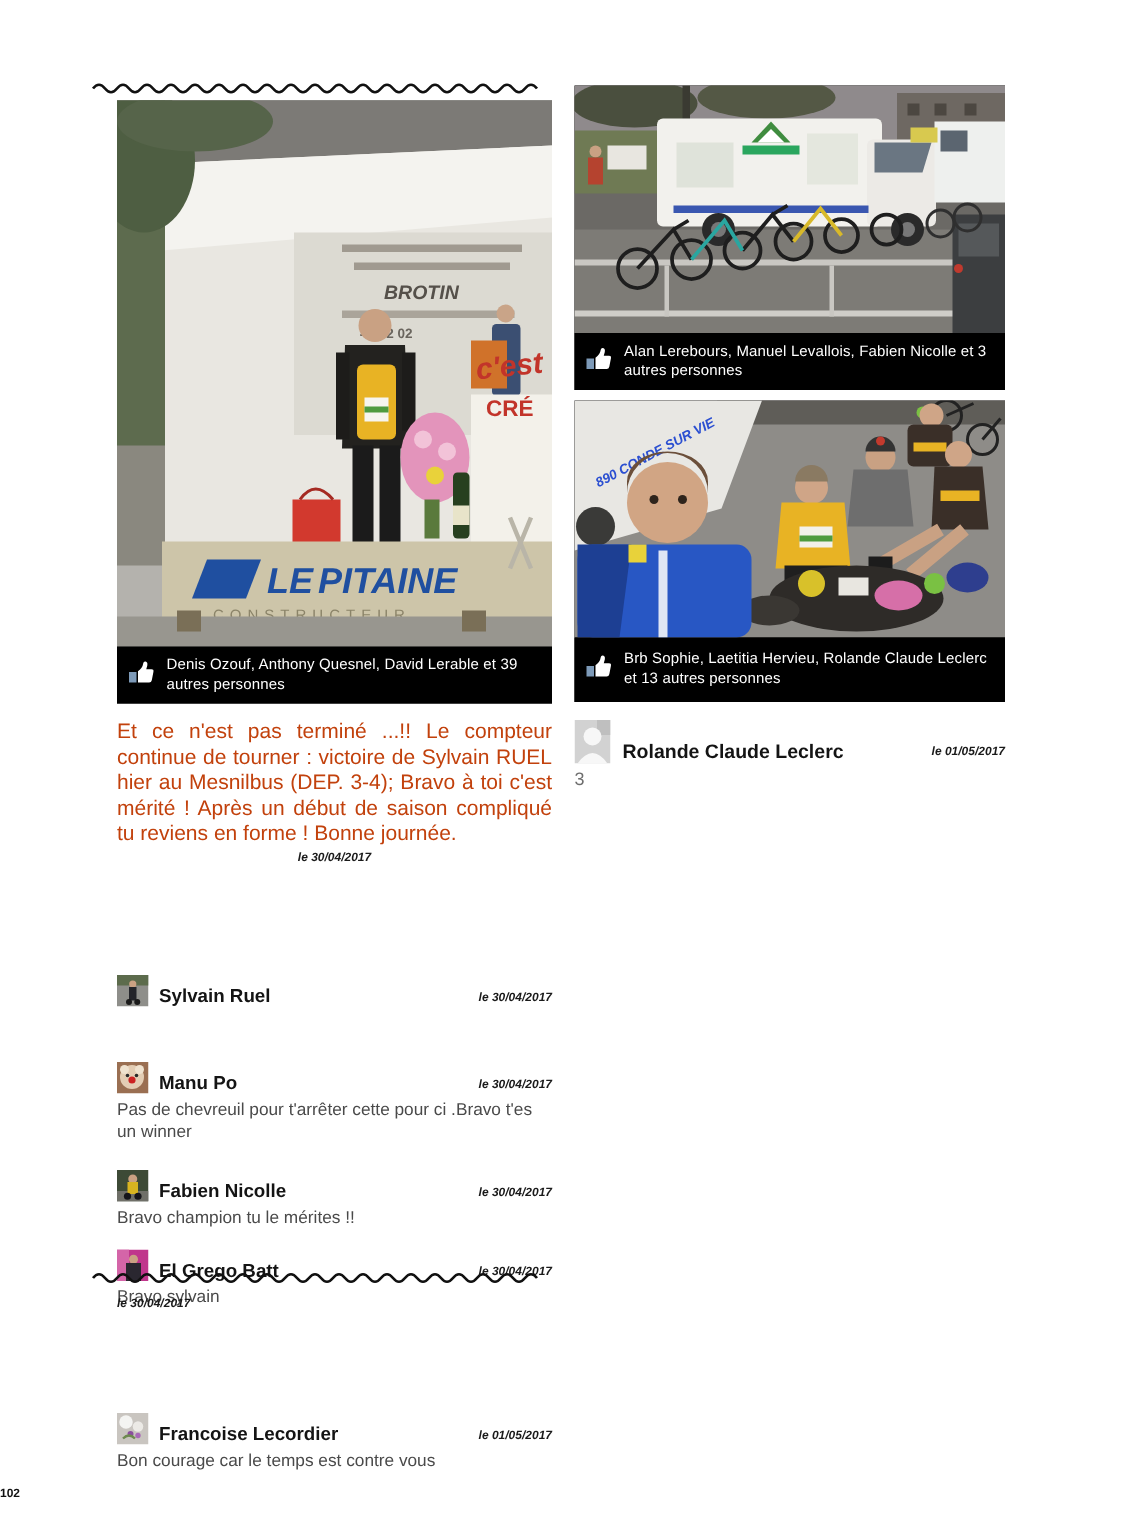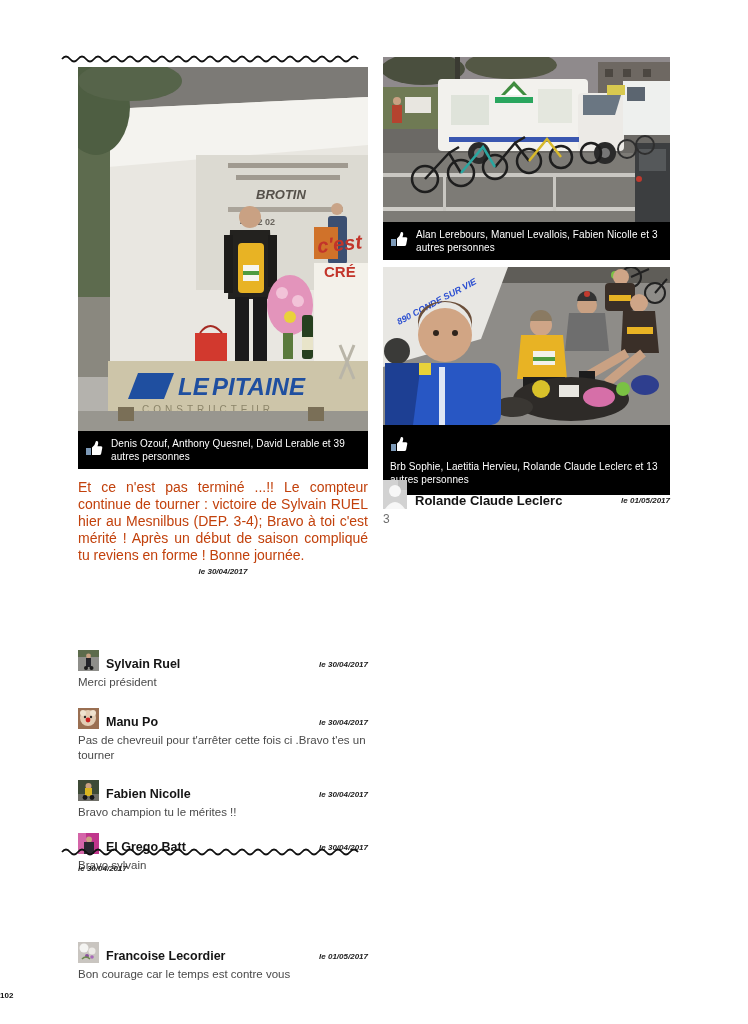--- a/index.html
+++ b/index.html
@@ -236,21 +236,21 @@
 
       <circle cx="62" cy="68" r="27" fill="#d1a584"></circle>
       <path d="M35,62 a27,27 0 0 1 54,0 l0,-8 a27,20 0 0 0 -54,0 z" fill="#6b4f3a"></path>
       <circle cx="53" cy="66" r="3" fill="#2e241c"></circle>
       <circle cx="72" cy="66" r="3" fill="#2e241c"></circle>
       <rect x="2" y="96" width="116" height="62" rx="10" fill="#2857c4"></rect>
       <polygon points="2,96 38,96 30,158 2,158" fill="#1d3f93"></polygon>
       <rect x="56" y="100" width="6" height="58" fill="#dfe6f4"></rect>
       <rect x="36" y="96" width="12" height="12" fill="#e8d23a"></rect>
     </svg>
-    <div class="caption" style="padding-top:8px;padding-bottom:9px;flex-direction:column;">
+    <div class="caption" style="padding-top:8px;padding-bottom:9px;">
       <svg class="thumb" width="18" height="16" viewBox="0 0 18 16">
         <rect x="1" y="8" width="5" height="7" fill="#7d9ab8"></rect>
         <path fill="#ffffff" d="M7,15 L7,7.5 Q10,5.5 10.5,2.2 Q10.7,0.8 12,1 Q13.6,1.3 13.2,3.6 L12.5,6.2 L16,6.2 Q17.6,6.2 17.3,7.8 L16.2,13.5 Q15.9,15 14.4,15 Z"></path>
       </svg>
       <span class="cap-text">Brb Sophie, Laetitia Hervieu, Rolande Claude Leclerc et 13 autres personnes</span>
     </div>
   </div>
 
   <div class="r-post" style="top:480px;">
     <div class="r-head">
@@ -275,38 +275,37 @@
         <rect width="21" height="21" fill="#8e8e8a"></rect>
         <rect x="0" y="0" width="21" height="7" fill="#5c6b4c"></rect>
         <circle cx="10.5" cy="6" r="2.4" fill="#caa183"></circle>
         <rect x="8" y="8" width="5" height="9" fill="#23242a"></rect>
         <circle cx="8" cy="18" r="2" fill="#1a1a1a"></circle>
           <circle cx="13.5" cy="18" r="2" fill="#1a1a1a"></circle>
       </svg>
       <span class="c-name">Sylvain Ruel</span>
       <span class="c-date">le 30/04/2017</span>
     </div>
-    <div class="c-text">Merci président</div>
   </div>
 
   <div class="comment" style="top:663px;">
     <div class="c-head">
       <svg class="avatar" width="21" height="21" viewBox="0 0 21 21">
         <rect width="21" height="21" fill="#9a6f52"></rect>
         <circle cx="10" cy="10" r="8" fill="#e3cdb4"></circle>
         <circle cx="5" cy="5" r="3" fill="#efe2cf"></circle>
           <circle cx="15" cy="5" r="3" fill="#efe2cf"></circle>
         <circle cx="10" cy="12" r="2.4" fill="#cc2222"></circle>
         <circle cx="7" cy="9" r="1.2" fill="#2a2a2a"></circle>
           <circle cx="13" cy="9" r="1.2" fill="#2a2a2a"></circle>
       </svg>
       <span class="c-name">Manu Po</span>
       <span class="c-date">le 30/04/2017</span>
     </div>
-    <div class="c-text">Pas de chevreuil pour t'arrêter cette fois ci .Bravo t'es un tourner</div>
+    <div class="c-text">Pas de chevreuil pour t'arrêter cette pour ci .Bravo t'es un winner</div>
   </div>
 
   <div class="comment" style="top:735px;">
     <div class="c-head">
       <svg class="avatar" width="21" height="21" viewBox="0 0 21 21">
         <rect width="21" height="21" fill="#3d4a36"></rect>
         <rect x="0" y="14" width="21" height="7" fill="#6f6f68"></rect>
         <circle cx="10.5" cy="6" r="3" fill="#caa183"></circle>
         <rect x="7" y="8" width="7" height="8" fill="#d8b420"></rect>
         <circle cx="7" cy="17.5" r="2.4" fill="#15151a"></circle>

